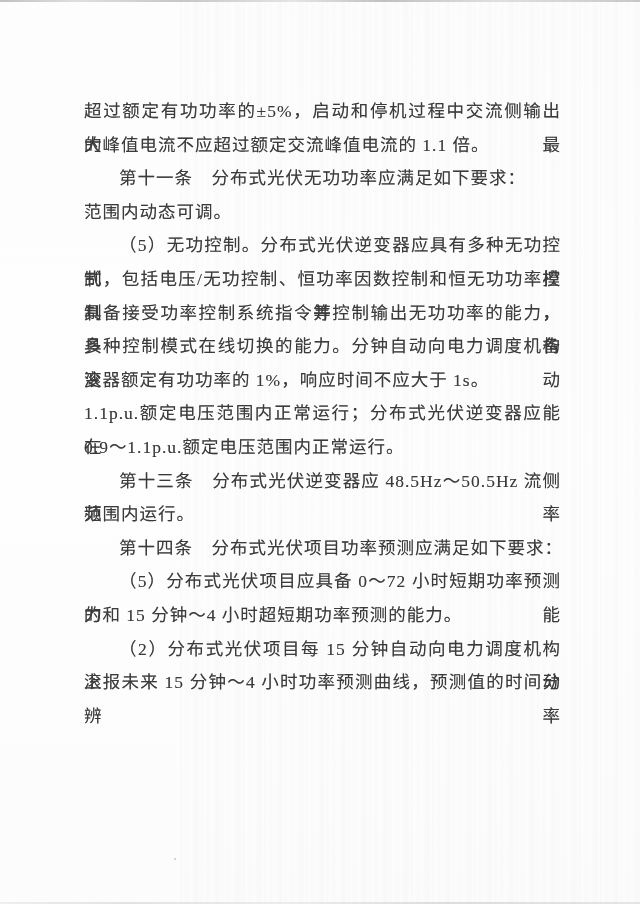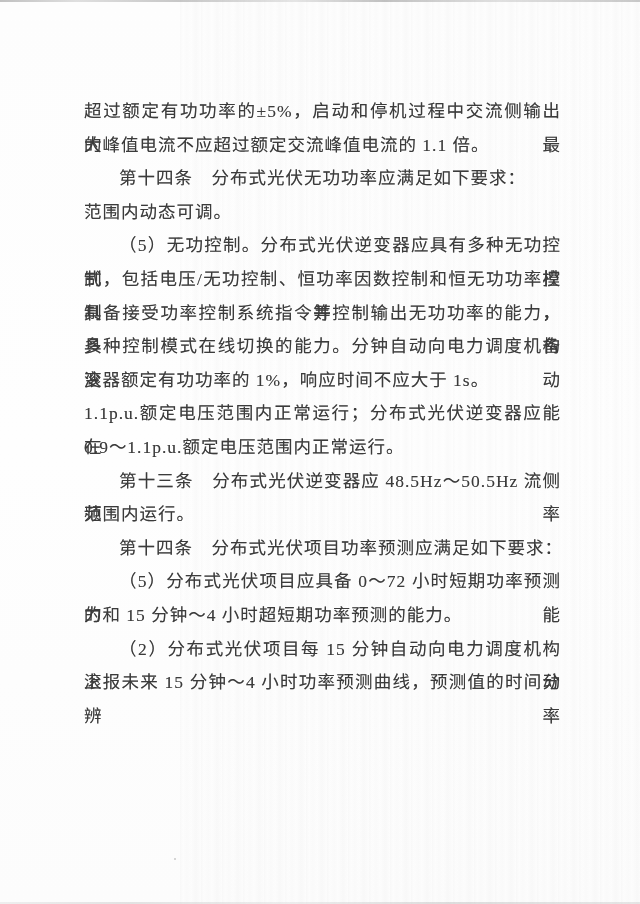--- a/index.html
+++ b/index.html
@@ -95,21 +95,21 @@
 <div class="scan-page" style="background-color: rgb(253, 253, 253);">
   <div class="scan-texture"></div>
   <div class="edge-top"></div>
   <div class="edge-bottom"></div>
   <div class="speck speck-a"></div>
   <div class="speck speck-b"></div>
 
   <div class="text-block" style="color: rgb(59, 59, 59);">
     <div class="line jfy">超过额定有功功率的±5%，启动和停机过程中交流侧输出的最</div>
     <div class="line">大峰值电流不应超过额定交流峰值电流的 1.1 倍。</div>
-    <div class="line indent">第十四条　分布式光伏无功功率应满足如下要求：</div>
+    <div class="line indent">第十一条　分布式光伏无功功率应满足如下要求：</div>
     <div class="line">范围内动态可调。</div>
     <div class="line indent jfy">（5）无功控制。分布式光伏逆变器应具有多种无功控制模</div>
     <div class="line jfy">式，包括电压/无功控制、恒功率因数控制和恒无功功率控制等，</div>
     <div class="line jfy">具备接受功率控制系统指令并控制输出无功功率的能力，具备</div>
     <div class="line jfy">多种控制模式在线切换的能力。分钟自动向电力调度机构滚动</div>
     <div class="line">变器额定有功功率的 1%，响应时间不应大于 1s。</div>
     <div class="line jfy">1.1p.u.额定电压范围内正常运行；分布式光伏逆变器应能在</div>
     <div class="line">0.9～1.1p.u.额定电压范围内正常运行。</div>
     <div class="line indent jfy">第十三条　分布式光伏逆变器应 48.5Hz～50.5Hz 流侧频率</div>
     <div class="line">范围内运行。</div>

